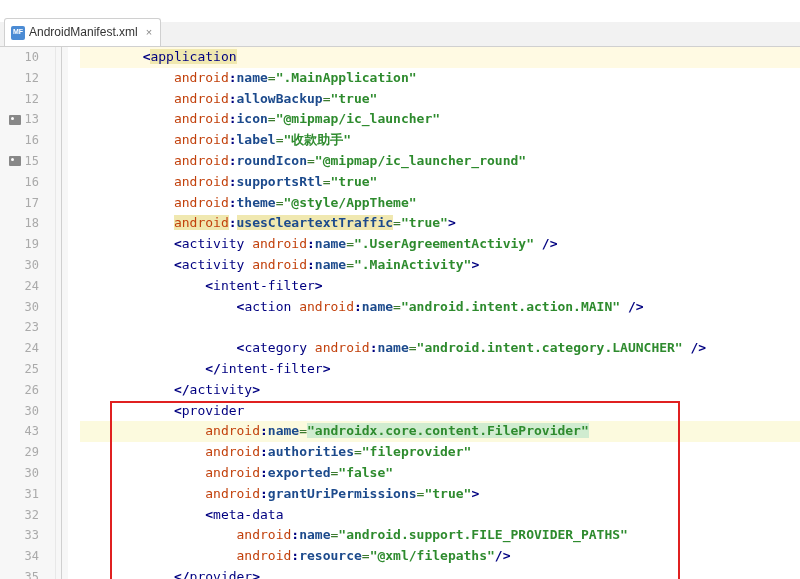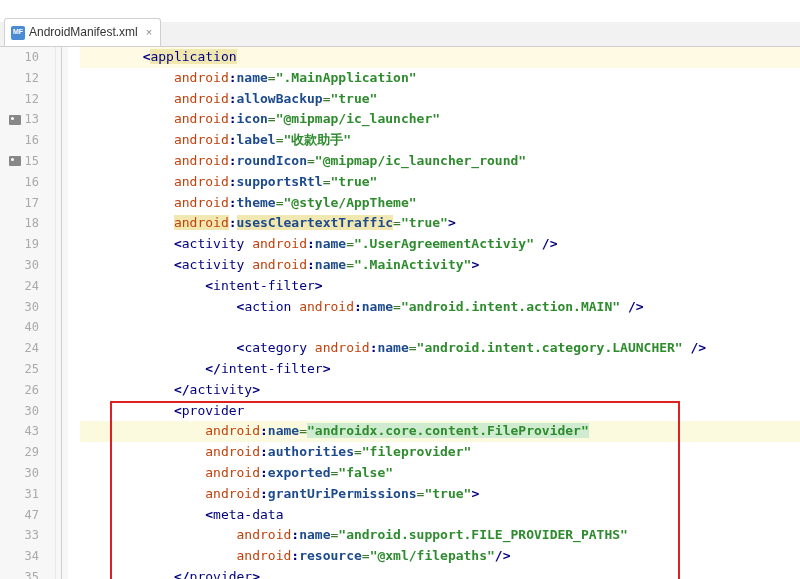--- a/index.html
+++ b/index.html
@@ -191,21 +191,21 @@
       <div class="gutter-line">
         <span>30</span>
       </div>
       <div class="gutter-line">
         <span>24</span>
       </div>
       <div class="gutter-line">
         <span>30</span>
       </div>
       <div class="gutter-line">
-        <span>40</span>
+        <span>23</span>
       </div>
       <div class="gutter-line">
         <span>24</span>
       </div>
       <div class="gutter-line">
         <span>25</span>
       </div>
       <div class="gutter-line">
         <span>26</span>
       </div>
@@ -218,21 +218,21 @@
       <div class="gutter-line">
         <span>29</span>
       </div>
       <div class="gutter-line">
         <span>30</span>
       </div>
       <div class="gutter-line">
         <span>31</span>
       </div>
       <div class="gutter-line">
-        <span>47</span>
+        <span>32</span>
       </div>
       <div class="gutter-line">
         <span>33</span>
       </div>
       <div class="gutter-line">
         <span>34</span>
       </div>
       <div class="gutter-line">
         <span>35</span>
       </div>

